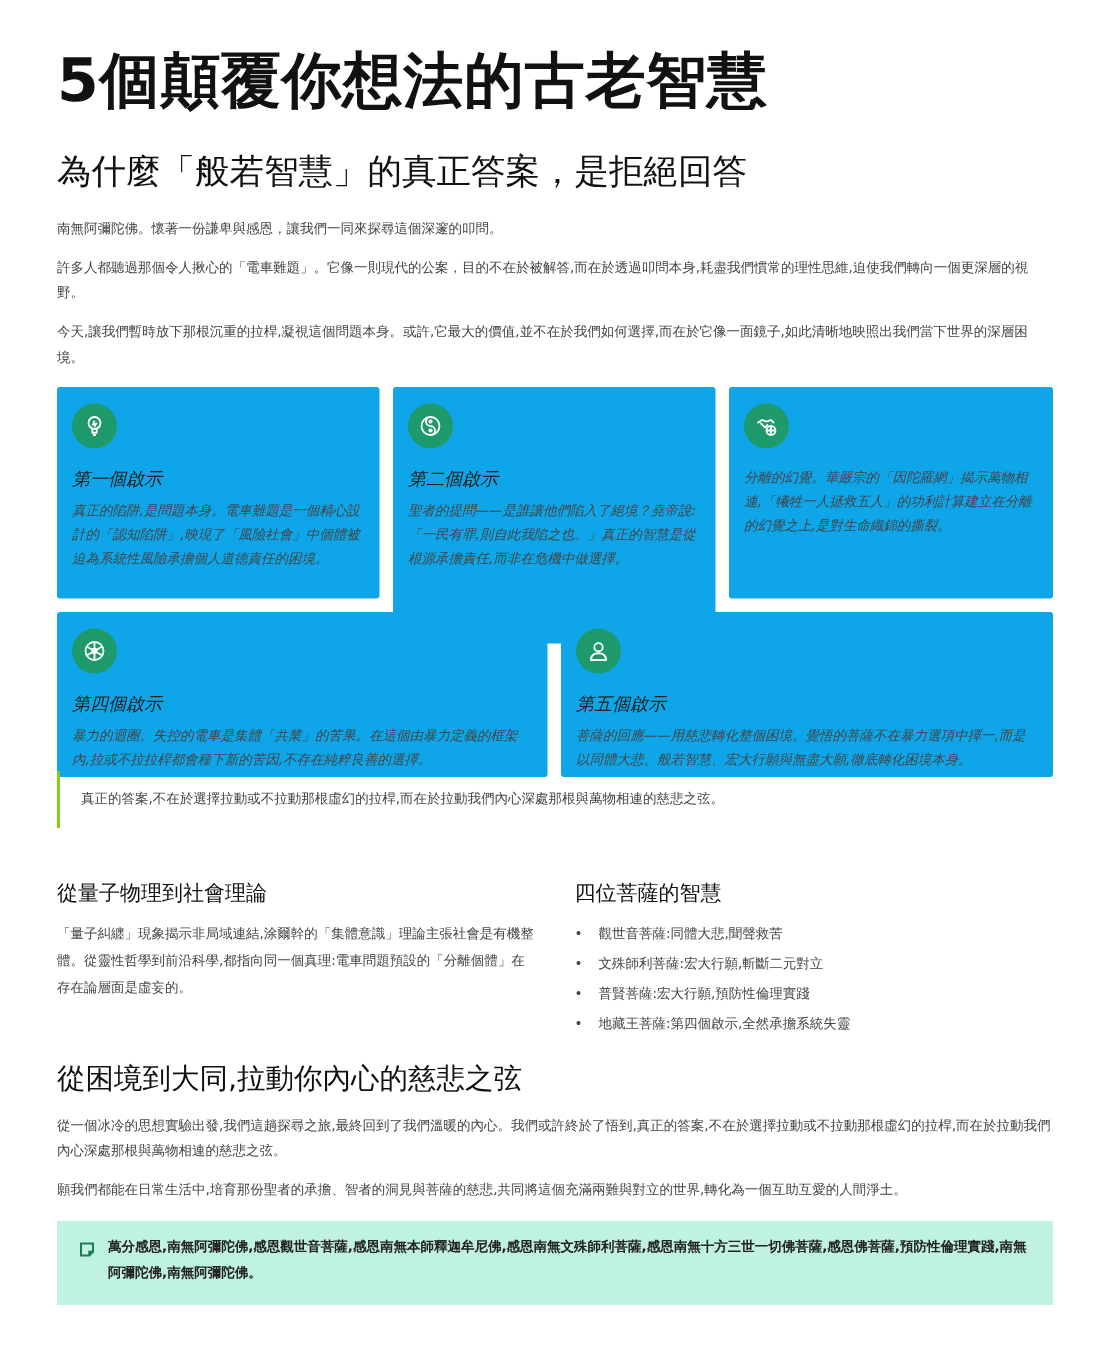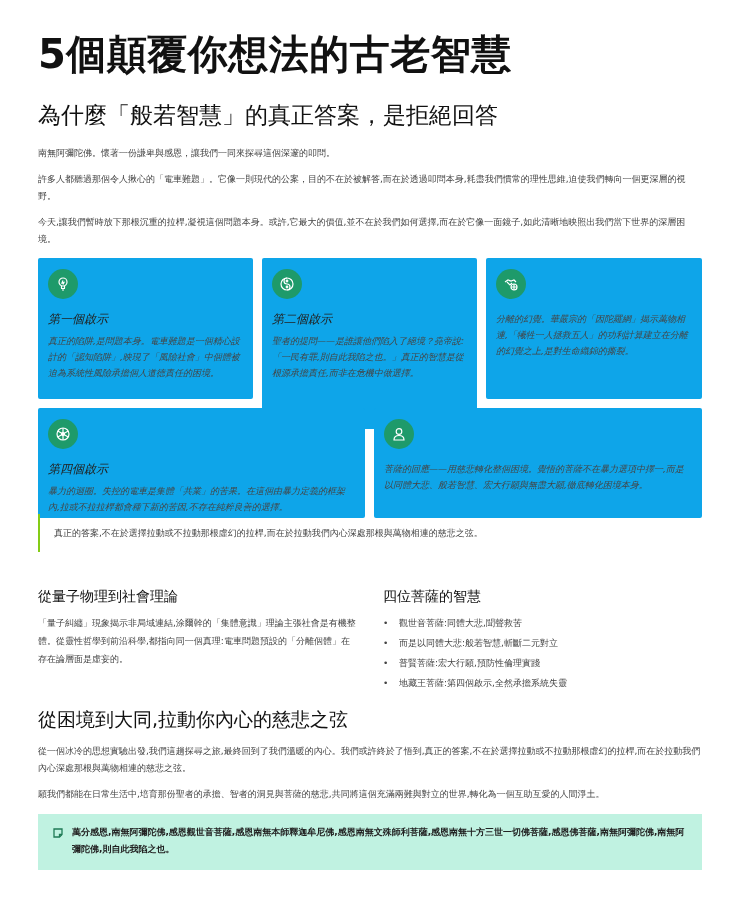--- a/index.html
+++ b/index.html
@@ -92,43 +92,44 @@
     <p>暴力的迴圈。失控的電車是集體「共業」的苦果。在這個由暴力定義的框架內,拉或不拉拉桿都會種下新的苦因,不存在純粹良善的選擇。</p>
   </div>
 
   <div class="card" style="left:374px; top:408px; width:328px; height:110px;">
     <div class="icon">
       <svg viewBox="0 0 16 16" fill="none" stroke="#fff" stroke-width="1.2">
           <circle cx="8" cy="5.5" r="2.8"></circle>
           <path d="M3 14 C3 10.5 5.5 9.5 8 9.5 C10.5 9.5 13 10.5 13 14 Z"></path>
         </svg>
     </div>
+    <h3>第五個啟示</h3>
     <p>菩薩的回應——用慈悲轉化整個困境。覺悟的菩薩不在暴力選項中擇一,而是以同體大悲、般若智慧、宏大行願與無盡大願,徹底轉化困境本身。</p>
   </div>
 
   <div class="quote">真正的答案,不在於選擇拉動或不拉動那根虛幻的拉桿,而在於拉動我們內心深處那根與萬物相連的慈悲之弦。</div>
 
   <h3 class="col-title" style="left:38px; top:586px;">從量子物理到社會理論</h3>
   <p class="col-text" style="left:38px; top:614px; width:320px;">「量子糾纏」現象揭示非局域連結,涂爾幹的「集體意識」理論主張社會是有機整體。從靈性哲學到前沿科學,都指向同一個真理:電車問題預設的「分離個體」在存在論層面是虛妄的。</p>
 
   <h3 class="col-title" style="left:383px; top:586px;">四位菩薩的智慧</h3>
   <ul class="bullets" style="left:383px; top:614px; width:320px;">
     <li>觀世音菩薩:同體大悲,聞聲救苦</li>
-    <li>而是以同體大悲:般若智慧,斬斷二元對立</li>
+    <li>文殊師利菩薩:宏大行願,斬斷二元對立</li>
     <li>普賢菩薩:宏大行願,預防性倫理實踐</li>
     <li>地藏王菩薩:第四個啟示,全然承擔系統失靈</li>
   </ul>
 
   <h2 class="section">從困境到大同,拉動你內心的慈悲之弦</h2>
   <div class="outro">
     <p>從一個冰冷的思想實驗出發,我們這趟探尋之旅,最終回到了我們溫暖的內心。我們或許終於了悟到,真正的答案,不在於選擇拉動或不拉動那根虛幻的拉桿,而在於拉動我們內心深處那根與萬物相連的慈悲之弦。</p>
     <p>願我們都能在日常生活中,培育那份聖者的承擔、智者的洞見與菩薩的慈悲,共同將這個充滿兩難與對立的世界,轉化為一個互助互愛的人間淨土。</p>
   </div>
 
   <div class="callout">
     <svg class="cicon" viewBox="0 0 12 12" fill="none" stroke="#1e7a55" stroke-width="1.3">
         <path d="M2 2 L10 2 L10 7.5 L7.5 10 L2 10 Z"></path>
         <path d="M7.5 10 L7.5 7.5 L10 7.5"></path>
       </svg>
-    <p>萬分感恩,南無阿彌陀佛,感恩觀世音菩薩,感恩南無本師釋迦牟尼佛,感恩南無文殊師利菩薩,感恩南無十方三世一切佛菩薩,感恩佛菩薩,南無阿彌陀佛,南無阿彌陀佛,則自此我陷之也。</p>
+    <p>萬分感恩,南無阿彌陀佛,感恩觀世音菩薩,感恩南無本師釋迦牟尼佛,感恩南無文殊師利菩薩,感恩南無十方三世一切佛菩薩,感恩佛菩薩,預防性倫理實踐,南無阿彌陀佛,南無阿彌陀佛。</p>
   </div>
 
 </div>
 
 </body></html>

